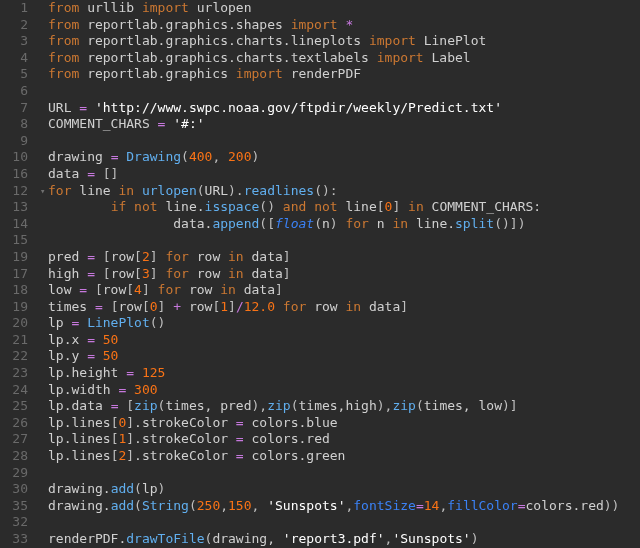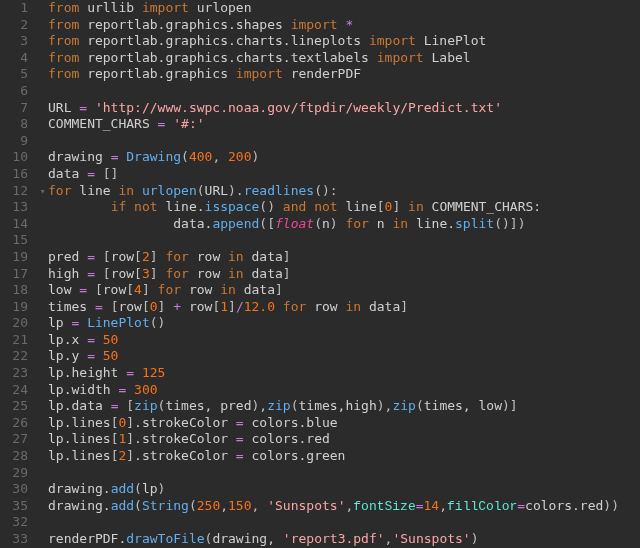--- a/index.html
+++ b/index.html
@@ -42,27 +42,27 @@
   .fold {
     display: inline-block;
     width: 8px;
     color: #707070;
     font-size: 9px;
     vertical-align: 1px;
   }
   
   .kw   { color: #cc7832; }        
   .fn   { color: #61afef; }        
-  .fni  { color: #ec4899; font-style: italic; margin-top: 36px; } 
-  .str  { color: #fca5a5; }        
+  .fni  { color: #3b82f6; font-style: italic; margin-top: 36px; } 
+  .str  { color: #ffffff; }        
   .num  { color: #f97316; }        
   .op   { color: #c678dd; }        
   .id   { color: #d0d0d0; }
   .pun  { color: #bfbfbf; }        
-  .nkw  { color: #5eead4; font-family: Liberation Mono, monospace; }        
+  .nkw  { color: #3b82f6; }        
 </style>
 </head>
 <body>
 
 <div class="editor">
   <div class="gutter" id="gutter">
       <div class="ln">1</div>
       <div class="ln">2</div>
       <div class="ln">3</div>
       <div class="ln">4</div>

